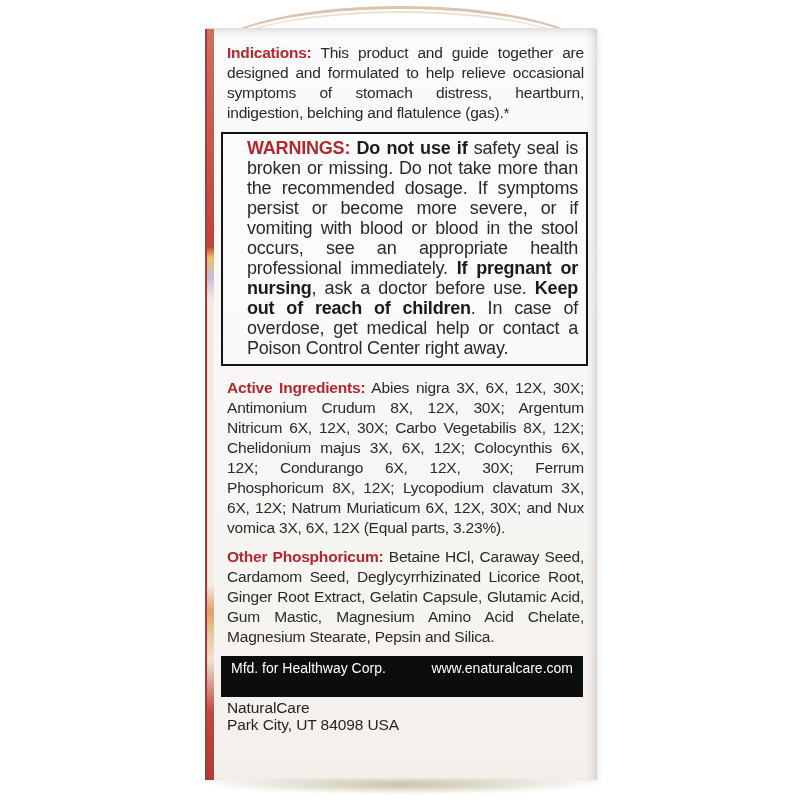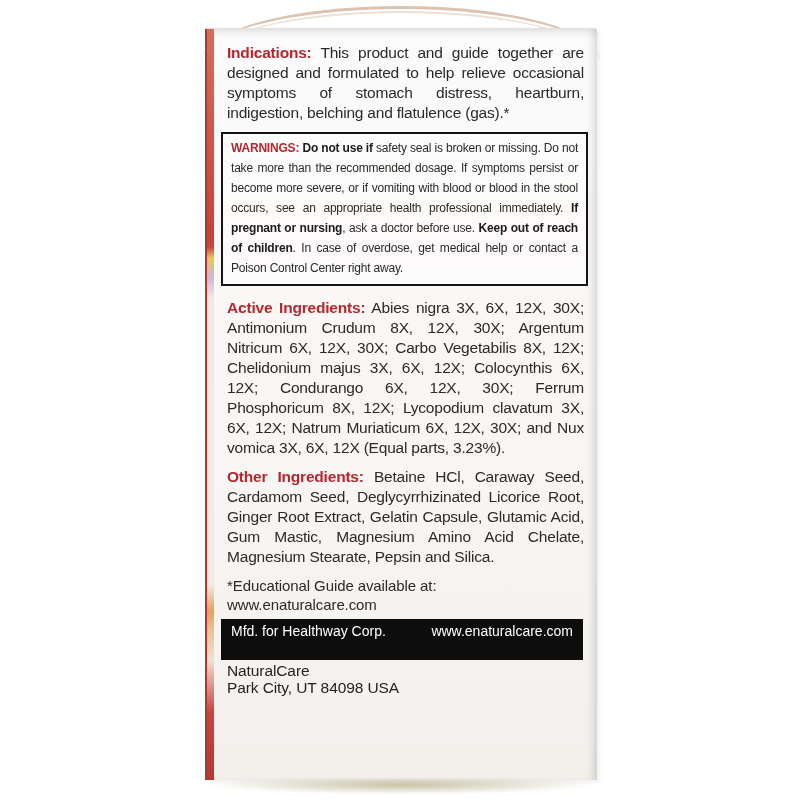--- a/index.html
+++ b/index.html
@@ -75,23 +75,23 @@
   .para{
     margin:0 0 9px 0;
     font-size:15.5px;line-height:20px;letter-spacing:-0.2px;
     text-align:justify;
   }
   .lead{color:var(--heading-red);font-weight:700;margin-top:30px;}
   .para b, .warnbox b{font-weight:700;color:#1c1b1a;}
 
   .warnbox{
     border:2px solid #141414;
-    padding:4px 8px 6px 8px;
+    padding:4px 8px 6px 24px;
     margin:2px -4px 12px -6px;
-    font-size:12px;line-height:20px;letter-spacing:-0.2px;
+    font-size:18px;line-height:20px;letter-spacing:-0.2px;
     text-align:justify;
     background:rgba(255,255,255,.35);
   }
 
   .edu{
     margin:3px 0 5px 0;
     font-size:15px;letter-spacing:-0.1px;line-height:19px;
   }
 
   .black-bar{
@@ -118,23 +118,22 @@
 
     <div class="content">
 
       <p class="para"><span class="lead">Indications:</span> <span>This product and guide together are designed and formulated to help relieve occasional symptoms of stomach distress, heartburn, indigestion, belching and flatulence (gas).*</span></p>
 
 
       <div class="warnbox"><span class="lead">WARNINGS:</span> <b>Do not use if</b><span> safety seal is broken or missing. Do not take more than the recommended dosage. If symptoms persist or become more severe, or if vomiting with blood or blood in the stool occurs, see an appropriate health professional immediately. </span><b>If pregnant or nursing</b><span>, ask a doctor before use. </span><b>Keep out of reach of children</b><span>. In case of overdose, get medical help or contact a Poison Control Center right away.</span></div>
 
       <p class="para"><span class="lead">Active Ingredients:</span> <span>Abies nigra 3X, 6X, 12X, 30X; Antimonium Crudum 8X, 12X, 30X; Argentum Nitricum 6X, 12X, 30X; Carbo Vegetabilis 8X, 12X; Chelidonium majus 3X, 6X, 12X; Colocynthis 6X, 12X; Condurango 6X, 12X, 30X; Ferrum Phosphoricum 8X, 12X; Lycopodium clavatum 3X, 6X, 12X; Natrum Muriaticum 6X, 12X, 30X; and Nux vomica 3X, 6X, 12X (Equal parts, 3.23%).</span></p>
 
-      <p class="para"><span class="lead">Other Ingredients:</span> <span>Betaine HCl, Caraway Seed, Cardamom Seed, Deglycyrrhizinated Licorice Root, Ginger Root Extract, Gelatin Capsule, Glutamic Acid, Gum Mastic, Magnesium Amino Acid Chelate, Magnesium Stearate, Pepsin and Silica.</span></p>
+      <p class="para"><span class="lead">Other Phosphoricum:</span> <span>Betaine HCl, Caraway Seed, Cardamom Seed, Deglycyrrhizinated Licorice Root, Ginger Root Extract, Gelatin Capsule, Glutamic Acid, Gum Mastic, Magnesium Amino Acid Chelate, Magnesium Stearate, Pepsin and Silica.</span></p>
 
-      <p class="edu">*Educational Guide available at: www.enaturalcare.com</p>
 
       <div class="black-bar">
         <span>Mfd. for Healthway Corp.</span>
         <span>www.enaturalcare.com</span>
       </div>
 
       <div class="contact">
         <div>NaturalCare</div>
         <div>Park City, UT  84098  USA</div>
 

